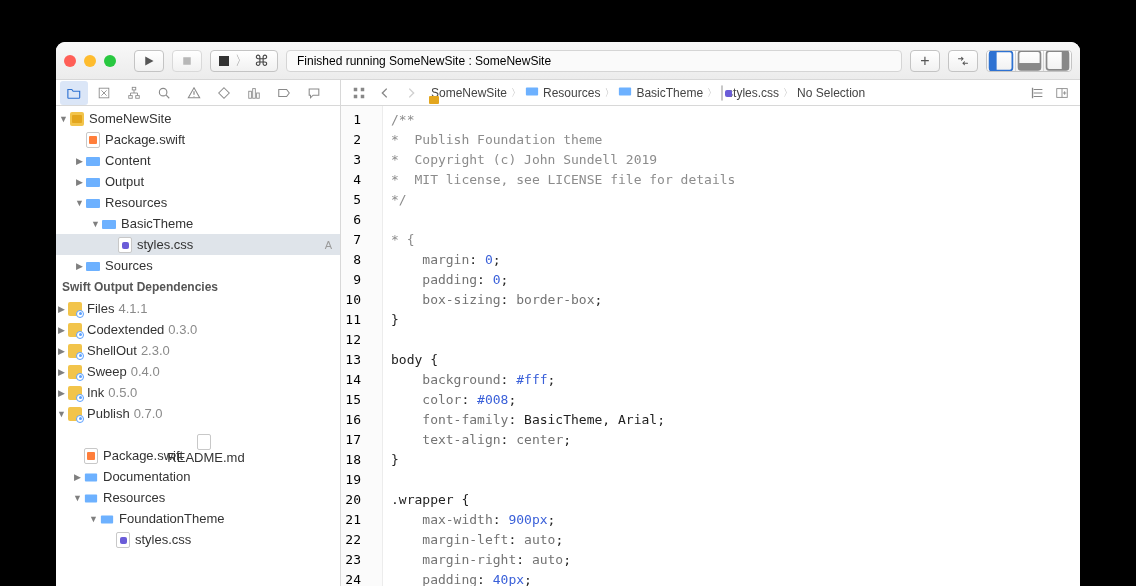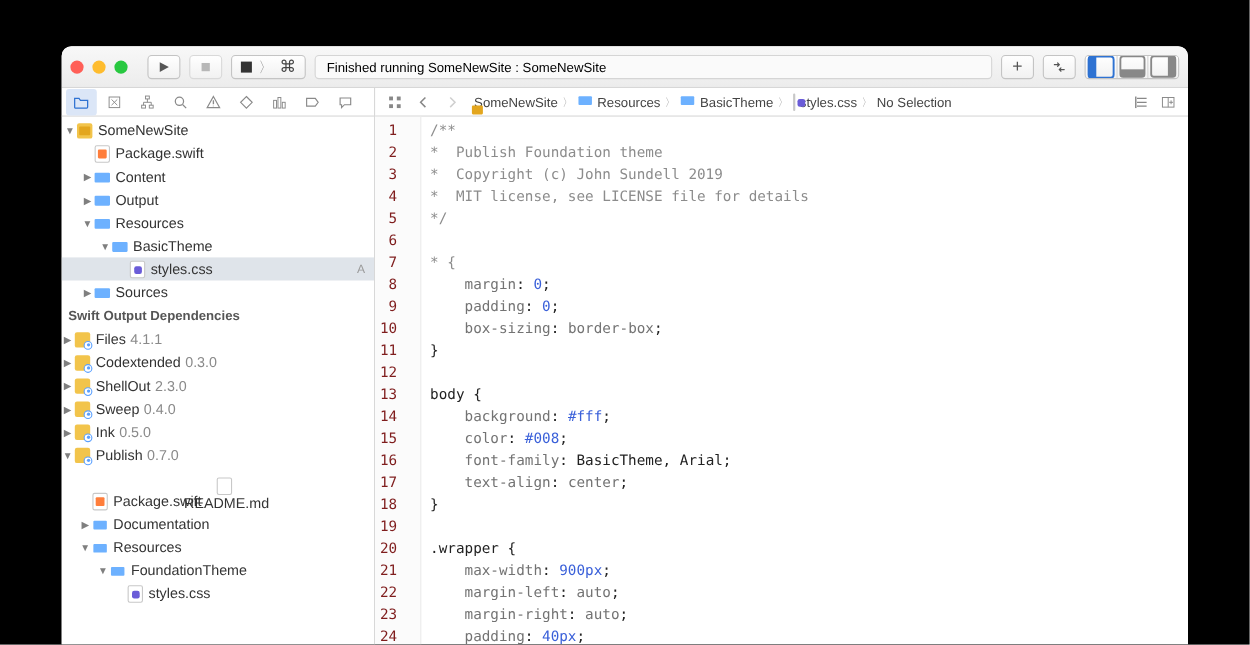--- a/index.html
+++ b/index.html
@@ -111,21 +111,21 @@
   .editor{flex:1;display:flex;flex-direction:column;min-width:0;}
   .jumpbar{height:26px;border-bottom:1px solid #d8d8d8;display:flex;align-items:center;padding:0 8px;gap:6px;color:#555;}
   .jumpbar svg{width:14px;height:14px;}
   .jumpbar .crumbs{display:flex;align-items:center;gap:4px;font-size:12px;flex:1;min-width:0;}
   .jumpbar .crumb{display:flex;align-items:center;gap:4px;color:#444;}
   .jumpbar .chev{color:#aaa;font-size:10px;}
   .jb-btn{width:20px;height:20px;display:flex;align-items:center;justify-content:center;color:#888;}
   .jb-right{margin-left:auto;display:flex;gap:4px;}
 
   .code{flex:1;display:flex;overflow:hidden;}
-  .gutter{width:42px;border-right:1px solid #ececec;background:#fbfbfb;color:#7f1d1d;font-family:"SF Mono",Menlo,Consolas,monospace;font-size:13px;text-align:right;padding:4px 21px 4px 0;line-height:20px;}
+  .gutter{width:42px;border-right:1px solid #ececec;background:#fbfbfb;color:#000000;font-family:"SF Mono",Menlo,Consolas,monospace;font-size:13px;text-align:right;padding:4px 21px 4px 0;line-height:20px;}
   .lines{flex:1;font-family:"SF Mono",Menlo,Consolas,monospace;font-size:13px;line-height:20px;padding:4px 0 4px 8px;white-space:pre;color:#222;overflow:hidden;}
   .cm{color:#8c8c8c;}    
   .kw{color:#737373;}    
   .vl{color:#3a60d9;}    
   .pl{color:#222;}       
 </style>
 </head>
 <body>
 
 <div class="window">

